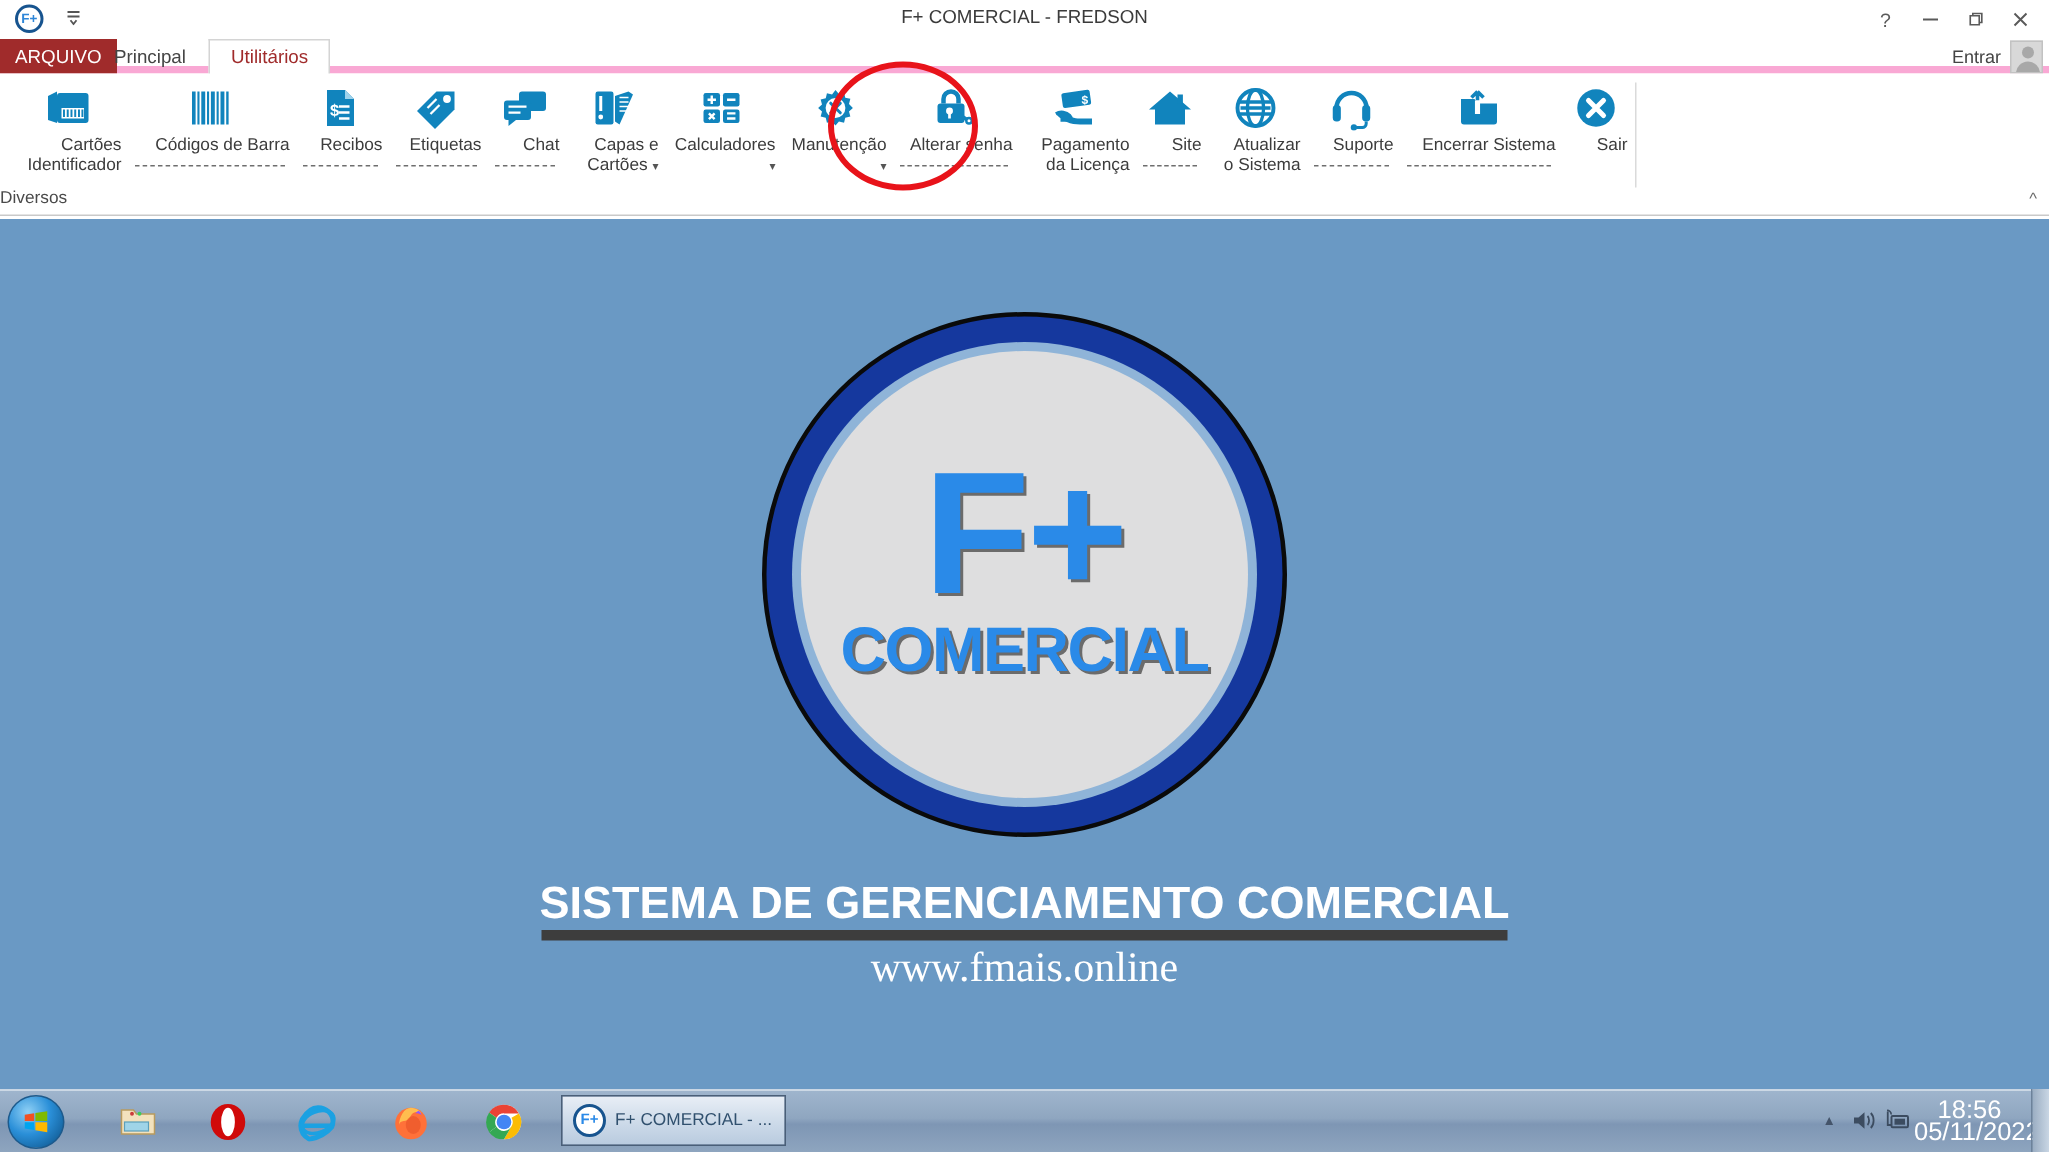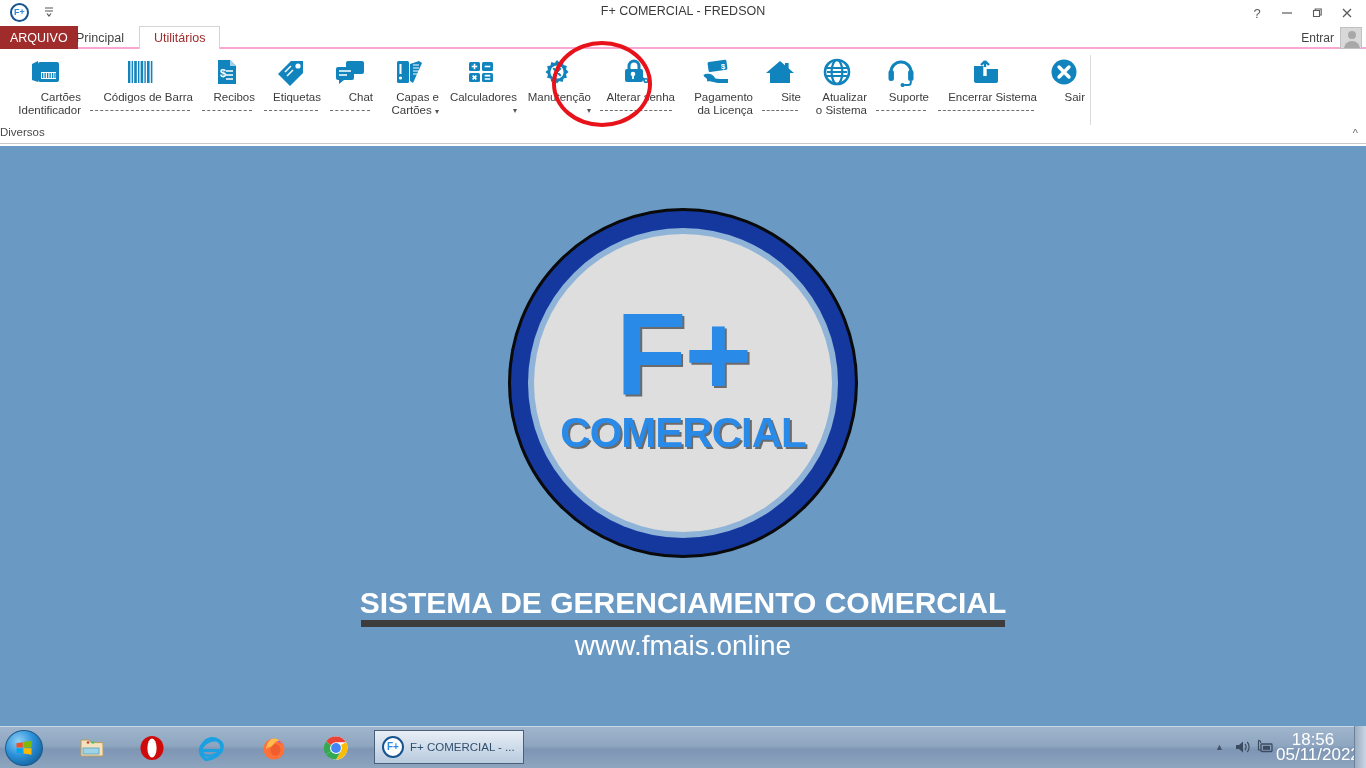--- a/index.html
+++ b/index.html
@@ -37,21 +37,21 @@
   }
   #btn-help   { right: 94px; }
   #btn-min    { right: 64px; }
   #btn-max    { right: 34px; }
   #btn-close  { right: 4px; }
 
   
   #tabstrip {
     position: absolute; top: 26px; left: 0; width: 1366px; height: 23px;
     background: #ffffff;
-    border-bottom: 2px solid #f9a8d4;
+    border-bottom: 5px solid #f9a8d4;
   }
   #tab-arquivo {
     position: absolute; left: 0; top: 0; height: 23px;
     padding: 0 10px; background: #a02b2b; color: #ffffff;
     font-size: 12.5px; display: flex; align-items: center;
   }
   .tab {
     position: absolute; top: 0; height: 23px; padding: 0 14px;
     font-size: 12.5px; display: flex; align-items: center;
     color: #444444; background: transparent;
@@ -176,21 +176,21 @@
     color: #ffffff; letter-spacing: 0px;
     font-family: "Liberation Sans", sans-serif;
   }
   #tagline-rule {
     position: absolute; left: 50%; transform: translateX(-50%);
     top: 474px; width: 644px; height: 7px; background: #3d3d3d;
   }
   #website {
     position: absolute; left: 0; top: 484px; width: 1366px;
     text-align: center; font-size: 28px; color: #ffffff;
-    font-family: Liberation Sans, sans-serif;
+    font-family: Liberation Serif, serif;
   }
 
   
   #taskbar {
     position: absolute; left: 0; top: 726px; width: 1366px; height: 42px;
     background: linear-gradient(to bottom, #9fb5cd 0%, #8fa6c0 45%, #7e96b4 55%, #8ea5bf 100%);
     border-top: 1px solid #c9d6e4;
   }
   #start-orb {
     position: absolute; left: 5px; top: 3px; width: 38px; height: 36px;

